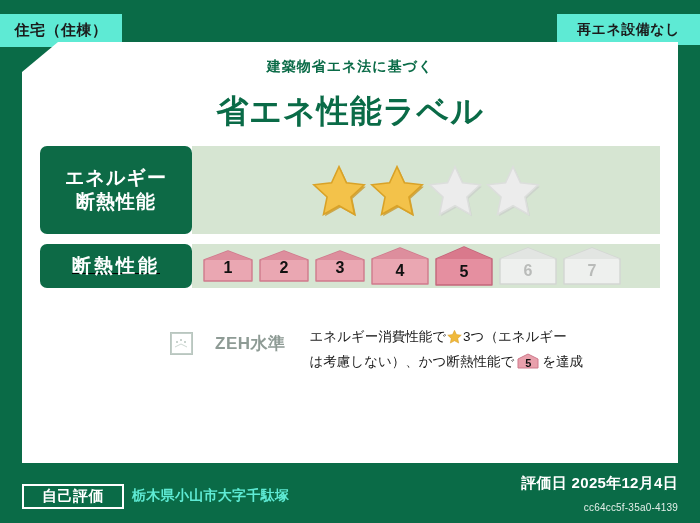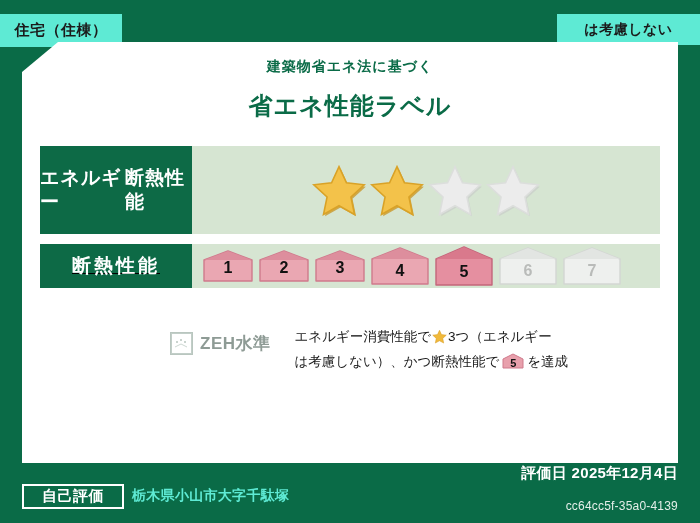--- a/index.html
+++ b/index.html
@@ -35,40 +35,41 @@
     -webkit-clip-path:polygon(36px 0, 100% 0, 100% 100%, 0 100%, 0 30px);
     clip-path:polygon(36px 0, 100% 0, 100% 100%, 0 100%, 0 30px);
   }
 
   .title-wrap{position:absolute;left:0;right:0;top:16px;text-align:center;}
   .subtitle{
     font-size:14px;font-weight:bold;color:#0a6b47;letter-spacing:1px;
     margin-bottom:14px;
   }
   .maintitle{
-    font-size:24px;font-weight:bold;color:#0a6b47;letter-spacing:1px;
+    font-size:32px;font-weight:bold;color:#0a6b47;letter-spacing:1px;
   }
 
   
   .row{
     position:absolute;
     display:flex;align-items:stretch;
   }
   .row-energy{left:18px;right:18px;top:104px;height:88px;}
   .row-insul{left:18px;right:18px;top:202px;height:44px;text-decoration:underline;}
 
   .row-label{
     background:#0d6a46;
     color:#ffffff;
     font-weight:bold;
-    display:flex;flex-direction:row;
+    display:flex;flex-direction:column;
     align-items:center;justify-content:center;
     box-sizing:border-box;
     flex:0 0 152px;
     line-height:1.25;
+    border-radius:7px;
   }
   .row-energy .row-label{font-size:19px;letter-spacing:1px;}
   .row-insul  .row-label{font-size:19px;letter-spacing:3px;}
 
   .row-body{
     flex:1 1 auto;
     background:#d6e5d2;
     display:flex;align-items:center;
     box-sizing:border-box;
   }
@@ -94,21 +95,21 @@
     color:#111111;
   }
   .badge.off .num{color:#b9bbb9;}
 
   
   .zeh-row{
     position:absolute;left:18px;right:18px;top:278px;
     display:flex;align-items:flex-start;gap:10px;
   }
   .zeh-mark{
-    flex:0 0 auto;display:flex;align-items:center;gap:7px;
+    flex:0 0 auto;display:flex;align-items:center;gap:22px;
     padding-left:130px;padding-top:12px;
   }
   .zeh-icon{
     width:21px;height:21px;border:1px solid #b9c6bf;background:#fff;
     display:block;
   }
   .zeh-text{font-size:17px;font-weight:bold;color:#8e9b95;letter-spacing:0.5px;}
 
   .desc{
     flex:1 1 auto;
@@ -139,29 +140,29 @@
     border:2px solid #ffffff;
     padding:2px 18px 3px;
     font-size:15px;font-weight:bold;color:#ffffff;
     letter-spacing:0.5px;line-height:1.1;
   }
   .address{font-size:14px;color:#5eead4;font-weight:bold;letter-spacing:0.3px;}
   .foot-right{
     position:absolute;right:22px;bottom:10px;text-align:right;
   }
   .eval-date{font-size:15px;font-weight:bold;color:#ffffff;letter-spacing:0.3px;}
-  .uid{font-size:12px;color:#e4efe9;margin-top:16px;letter-spacing:0.2px;}
+  .uid{font-size:10px;color:#e4efe9;margin-top:9px;letter-spacing:0.2px;}
 </style>
 </head>
 <body>
 
 <div class="label-root">
 
   <div class="tag tag-left">住宅（住棟）</div>
-  <div class="tag tag-right">は考慮しない</div>
+  <div class="tag tag-right">再エネ設備なし</div>
 
   <div class="card">
 
     <div class="title-wrap">
       <div class="subtitle">建築物省エネ法に基づく</div>
       <div class="maintitle">省エネ性能ラベル</div>
     </div>
 
     <div class="row row-energy">
       <div class="row-label">

